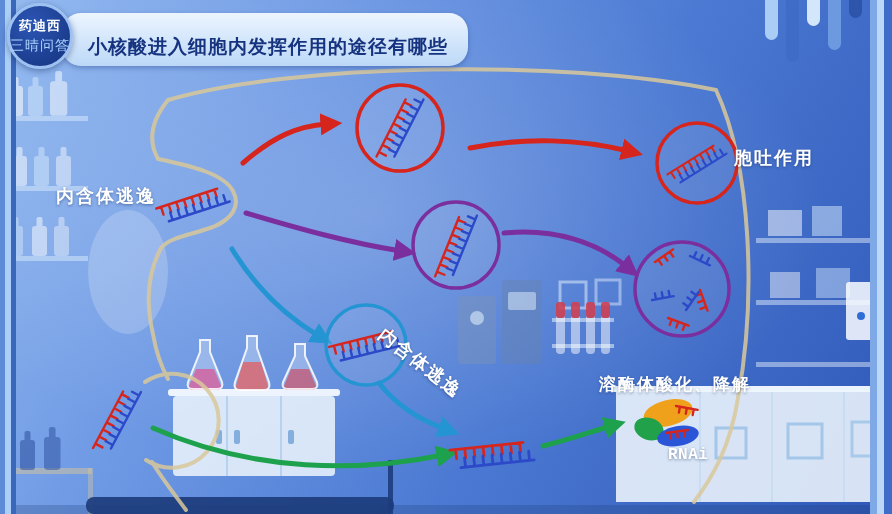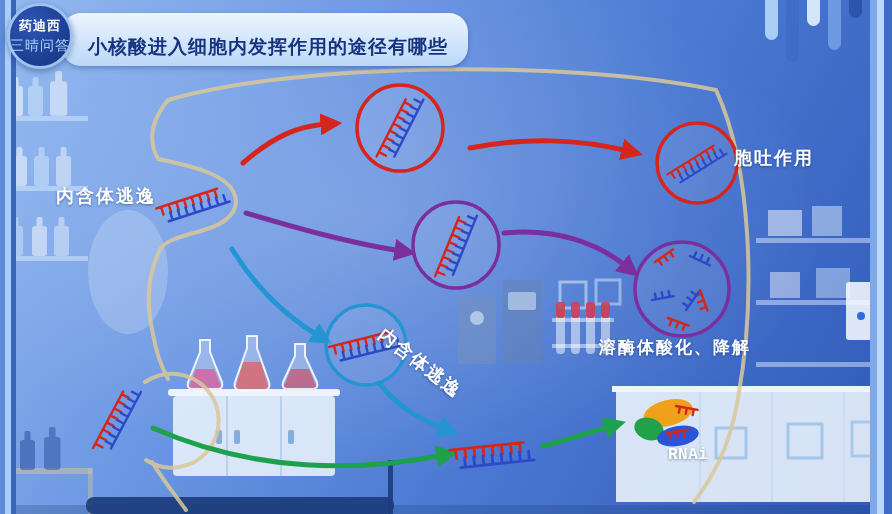--- a/index.html
+++ b/index.html
@@ -14,21 +14,21 @@
     font-family:"Liberation Sans", sans-serif;
     background:
       radial-gradient(ellipse at 42% 42%, rgba(255,255,255,0.18), rgba(255,255,255,0) 62%),
       linear-gradient(118deg,#95bbf0 0%, #6e99e4 30%, #4a78d2 62%, #2f58b8 100%);
   }
   svg{position:absolute;left:0;top:0;}
   .label{
     position:absolute; z-index:3; color:#ffffff; font-weight:bold; font-size:18px;
     letter-spacing:2px; white-space:nowrap; text-shadow:0 1px 3px rgba(10,30,80,0.45);
   }
-  .label.small{font-size:17px;}
+  .label.small{font-size:17px;margin-top:37px;}
   .label.latin{font-size:16px; letter-spacing:0.5px;}
   .title-bar{
     position:absolute; z-index:4; left:62px; top:13px; height:38px;
     padding:15px 20px 0 26px; display:flex; align-items:center;
     background:linear-gradient(180deg,#ecf5ff,#bcd8f7);
     border-radius:19px; box-shadow:0 2px 5px rgba(20,50,120,0.35);
   }
   .title-text{font-size:19px; font-weight:bold; color:var(--title-text,#16337f); letter-spacing:1px; white-space:nowrap;}
   .badge{
     position:absolute; z-index:5; left:7px; top:3px; width:66px; height:66px;

